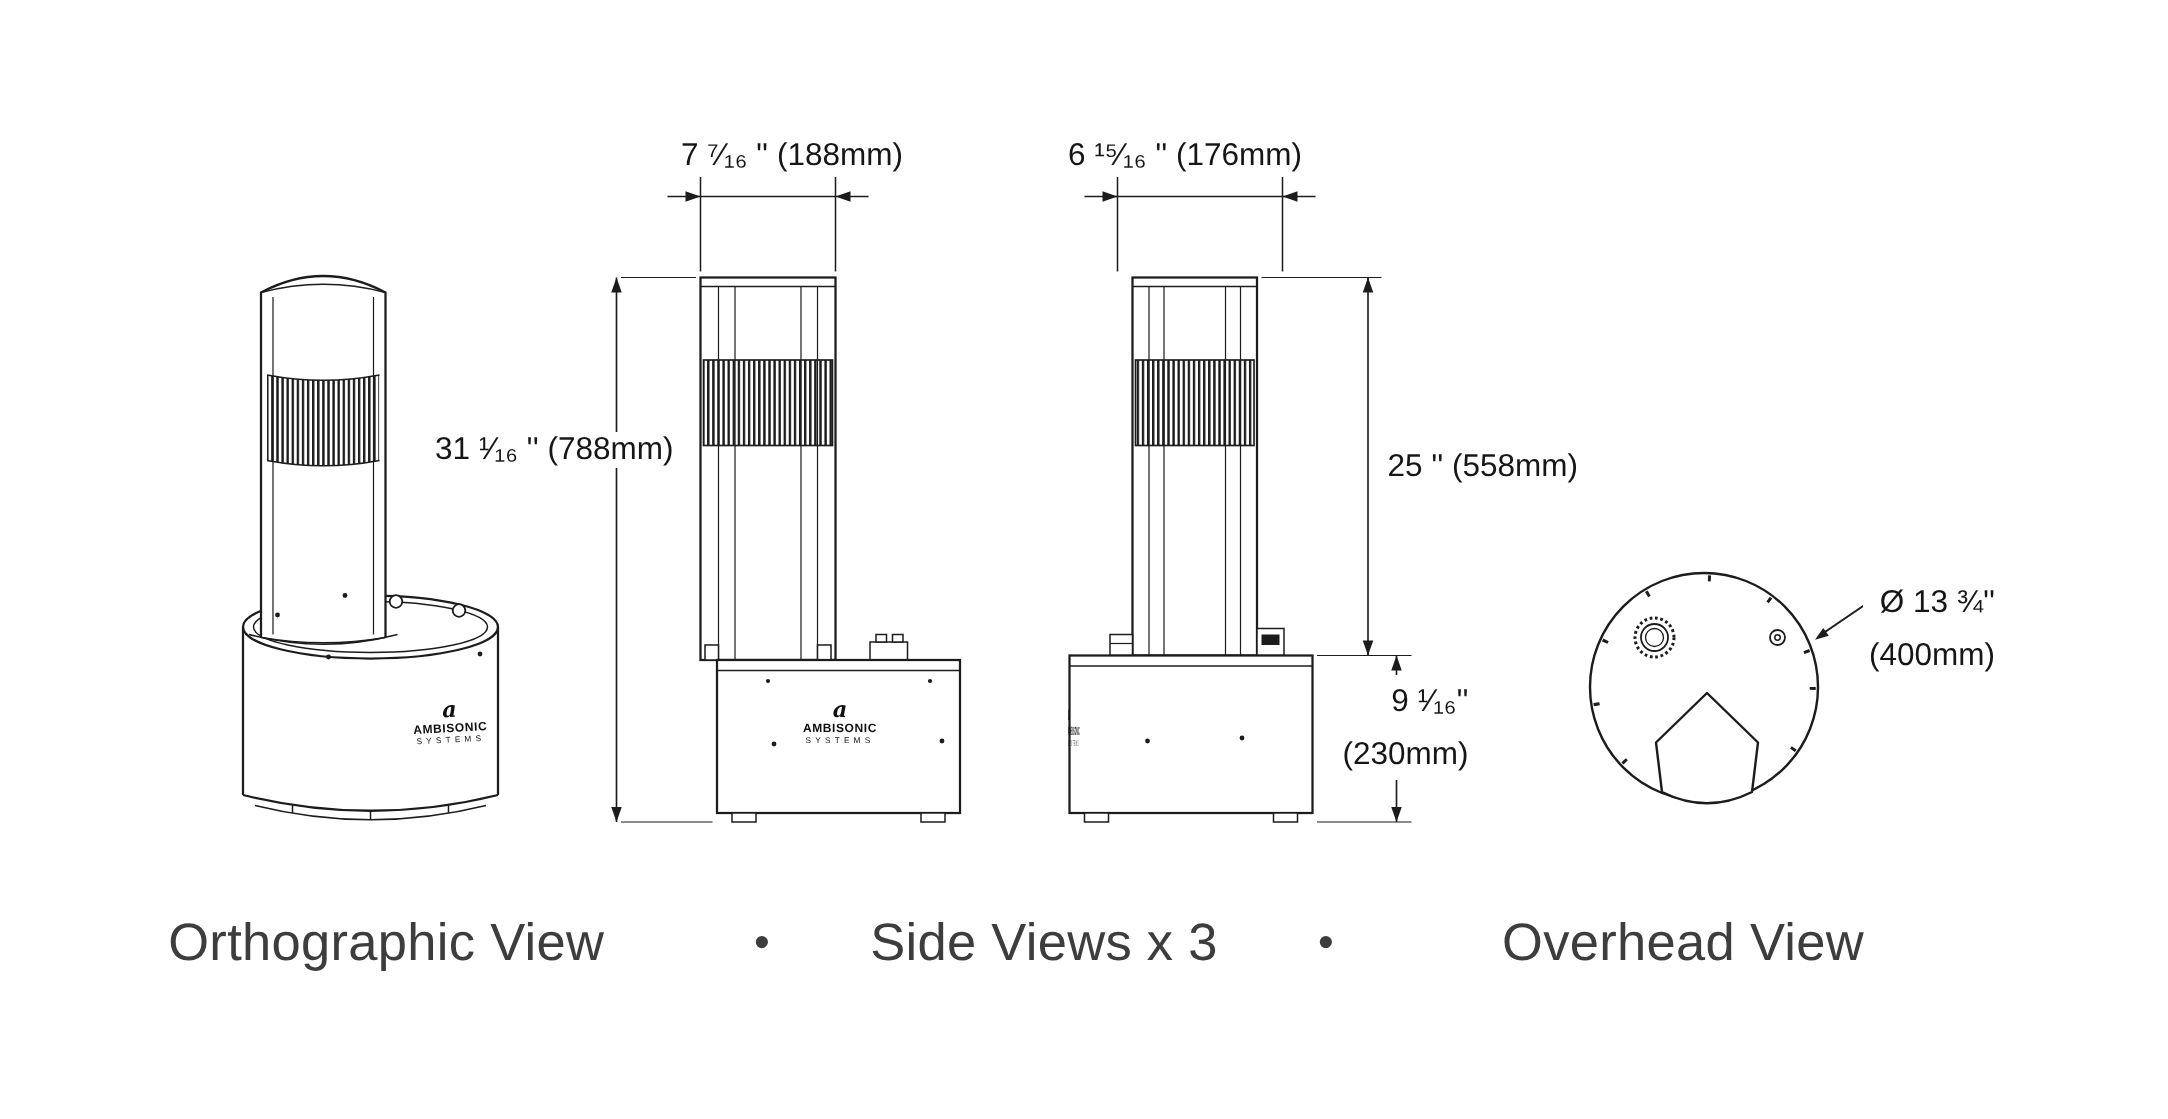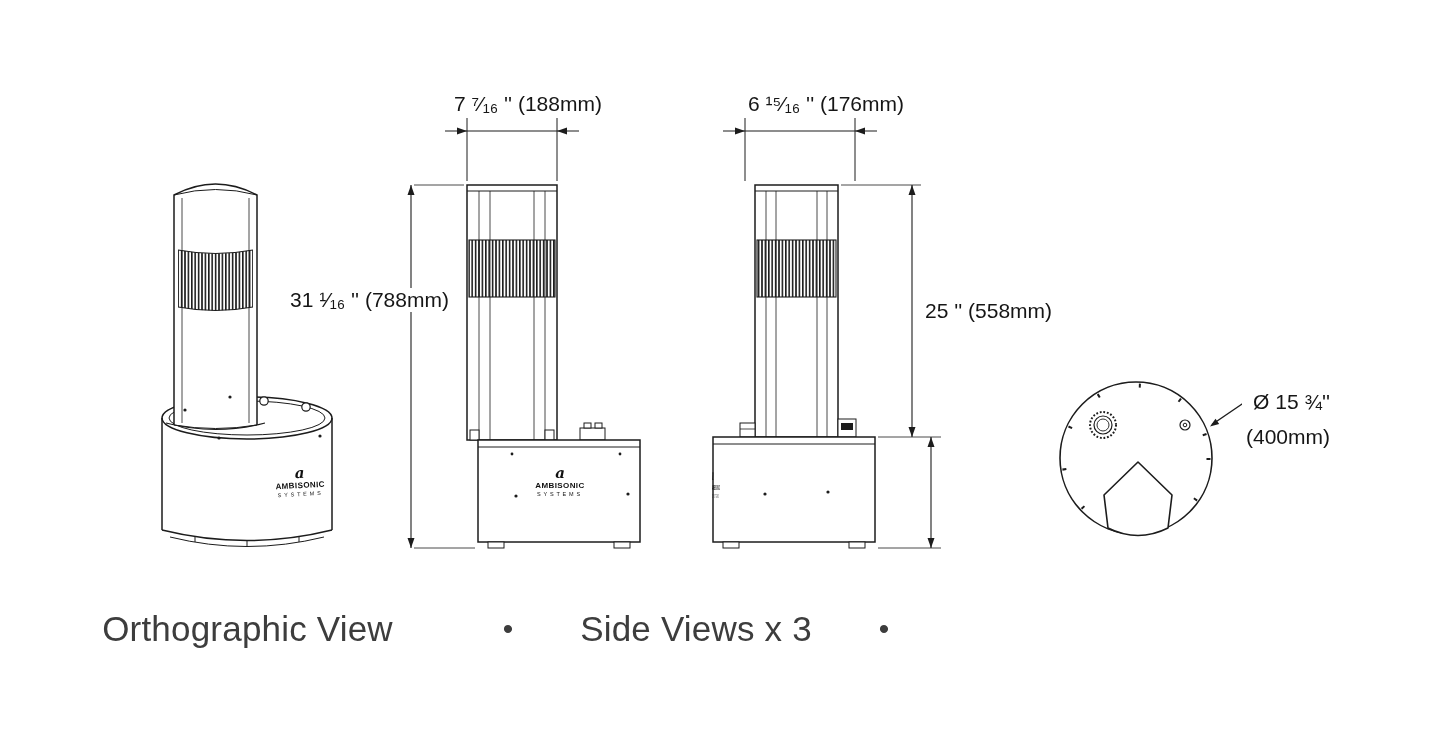--- a/index.html
+++ b/index.html
@@ -164,29 +164,33 @@
       <path d="M98 102 L64 135 L68 168 Q98 183 128 168 L132 135 Z" fill="#fff" stroke-width="1.6" stroke-linejoin="round"></path>
       <g>
         <path d="M205 42 L172 64.5" stroke-width="1.4"></path>
         <path d="M170 66.5 L179.2 63.9 L175.5 58.7 Z" fill="#1c1c1c" stroke="none"></path>
       </g>
     </g>
   </svg>
 
   <div class="dim" style="left:430px;top:92px;width:196px;text-align:center">7 ⁷⁄₁₆ '' (188mm)</div>
 
-  <div class="dim" style="left:708px;top:92px;width:200px;text-align:right">6 ¹⁵⁄₁₆ '' (176mm)</div>
+  <div class="dim" style="left:708px;top:92px;width:200px;text-align:left">6 ¹⁵⁄₁₆ '' (176mm)</div>
 
   <div class="dim" style="left:286px;top:288px">31 ¹⁄₁₆ '' (788mm)</div>
 
   <div class="dim" style="left:921px;top:299px">25 '' (558mm)</div>
 
+  <div class="dim two" style="left:891px;top:450px">
+    <div>9 ¹⁄₁₆''</div>
+    <div>(230mm)</div>
+  </div>
 
   <div class="dim two" style="left:1242px;top:384px">
-    <div>Ø 15 ¾''</div>
+    <div>Ø 13 ¾''</div>
     <div>(400mm)</div>
   </div>
 
   <div class="logo" style="left:268px;top:466px;width:64px;transform:rotate(-3deg)">
     <span class="mark">a</span>
     <span class="l1">AMBISONIC</span>
     <span class="l2">SYSTEMS</span>
   </div>
 
   <div class="logo" style="left:528px;top:466px;width:64px">
@@ -196,22 +200,23 @@
   </div>
 
   <div class="logo" style="left:712px;top:468px;width:70px">
     <div class="edge-logo">
       <span class="mark">a</span>
       <span class="l1">AMBISONIC</span>
       <span class="l2">SYSTEMS</span>
     </div>
   </div>
 
-  <div class="caption" style="left:85px;width:325px">Orthographic View</div>
+  <div class="caption" style="left:95px;width:325px">Orthographic View</div>
 
   <div class="bullet" style="left:497px">•</div>
 
   <div class="caption" style="left:572px;width:248px">Side Views x 3</div>
 
   <div class="bullet" style="left:873px">•</div>
 
+  <div class="caption" style="left:988px;width:268px">Overhead View</div>
 
 </div>
 
 </body></html>

